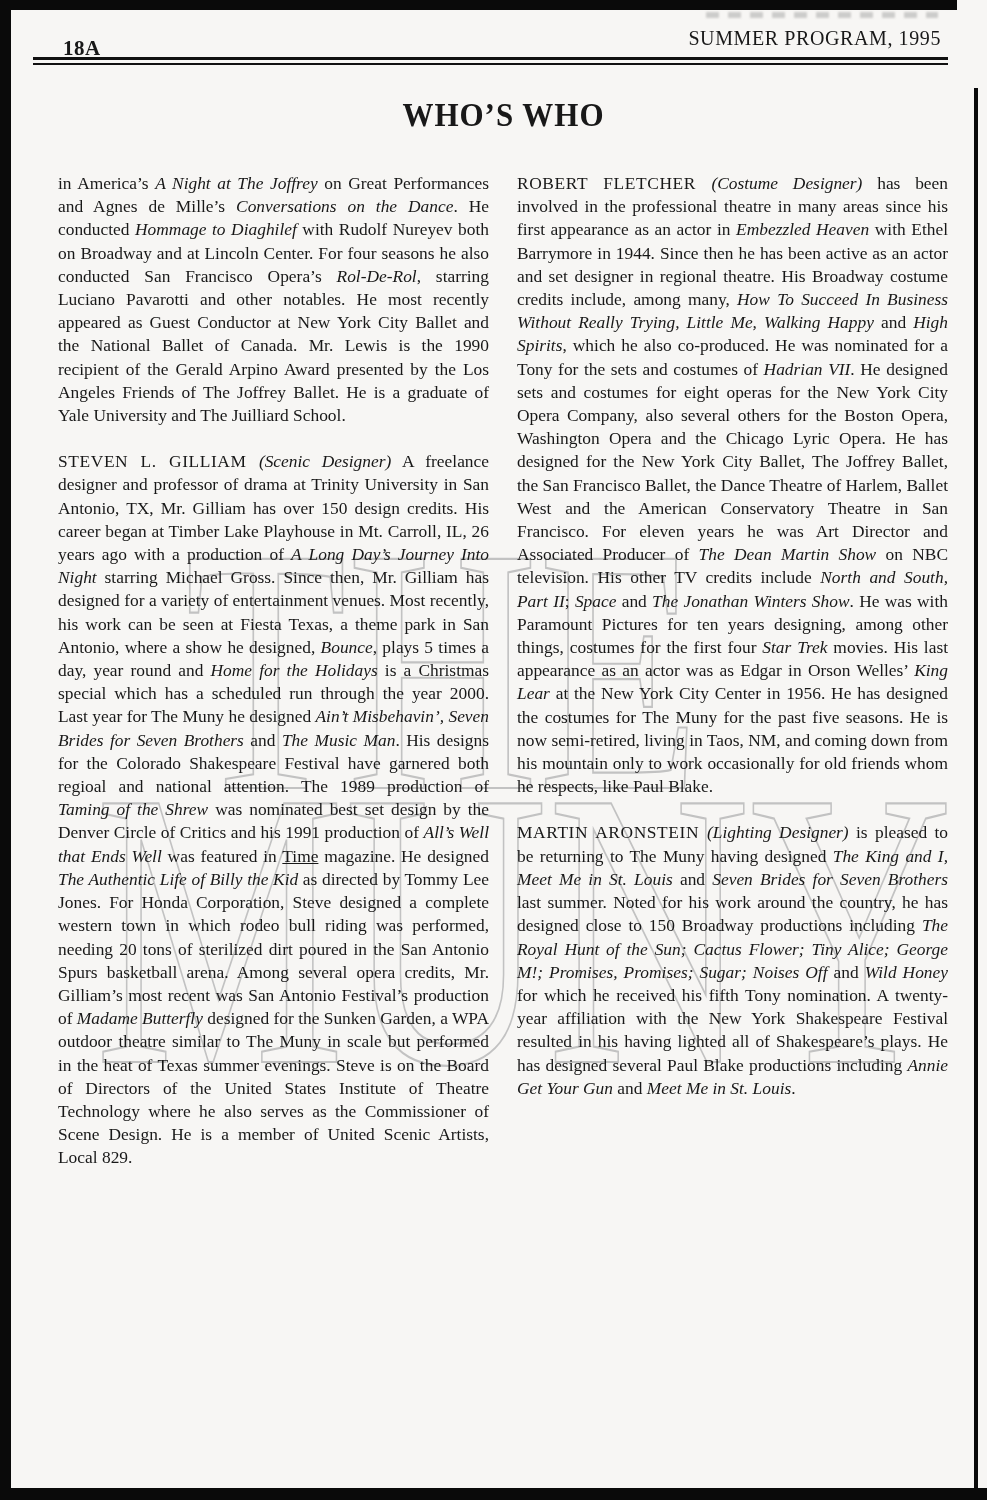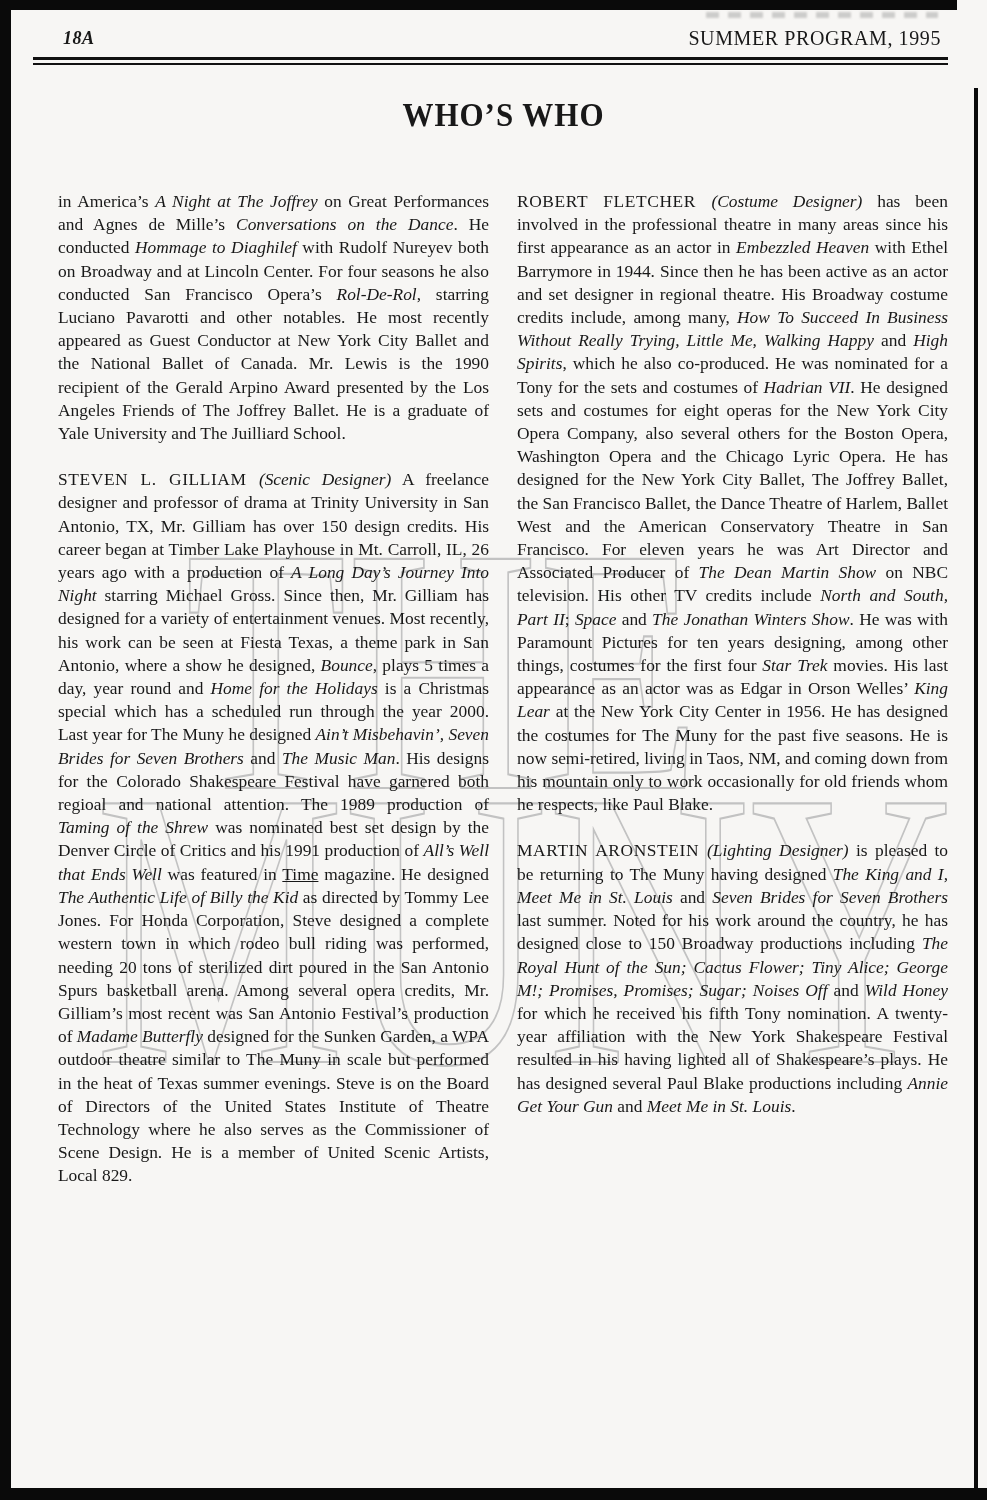--- a/index.html
+++ b/index.html
@@ -15,43 +15,43 @@
   .edge-left{left:0;top:0;width:11px;height:1500px;}
   .edge-bottom{left:0;top:1488px;width:987px;height:12px;}
   .edge-right-line{left:974px;top:88px;width:4px;height:1412px;}
   .bleed{
     position:absolute;left:706px;top:12px;width:232px;height:6px;z-index:5;
     background:repeating-linear-gradient(90deg,#9a9a9a 0 13px,transparent 13px 22px);
     opacity:.45;filter:blur(1px);
   }
   
   .page-num{
-    position:absolute;left:63px;top:28px;z-index:4;
-    font-size:18px;font-weight:bold;font-style:italic;letter-spacing:.5px;
+    position:absolute;left:63px;top:36px;z-index:4;
+    font-size:21px;font-weight:bold;letter-spacing:.5px;
   }
   .header-right{
     position:absolute;right:46px;top:27px;z-index:4;
     font-size:20px;letter-spacing:.6px;
   }
   .rule-thick{position:absolute;left:33px;top:57px;width:915px;height:3px;background:#111;z-index:4;}
   .rule-thin{position:absolute;left:33px;top:63px;width:915px;height:2px;background:#111;z-index:4;}
   .page-title{
     position:absolute;left:0;top:97px;width:1007px;z-index:4;
     text-align:center;font-size:31px;font-weight:bold;letter-spacing:1px;
     transform:scaleY(1.08);
   }
   
   .wm{position:absolute;left:0;top:0;z-index:1;}
   .wm text{
     font-family:"Liberation Serif", serif;
     fill:none;stroke:#c2c2c2;stroke-width:2.2px;
   }
   
   .col{
-    position:absolute;top:190px;width:431px;z-index:3;
+    position:absolute;top:172px;width:431px;z-index:3;
     font-size:17.4px;line-height:23.2px;text-align:justify;
   }
   .col-left{left:58px;}
   .col-right{left:517px;}
   p.bio{margin:0 0 23px 0;}
   p.bio:last-child{margin-bottom:4px;}
   .it{font-style:italic;}
   .bd{font-weight:normal;letter-spacing:.6px;}
   .un{text-decoration:underline;}
 </style>

